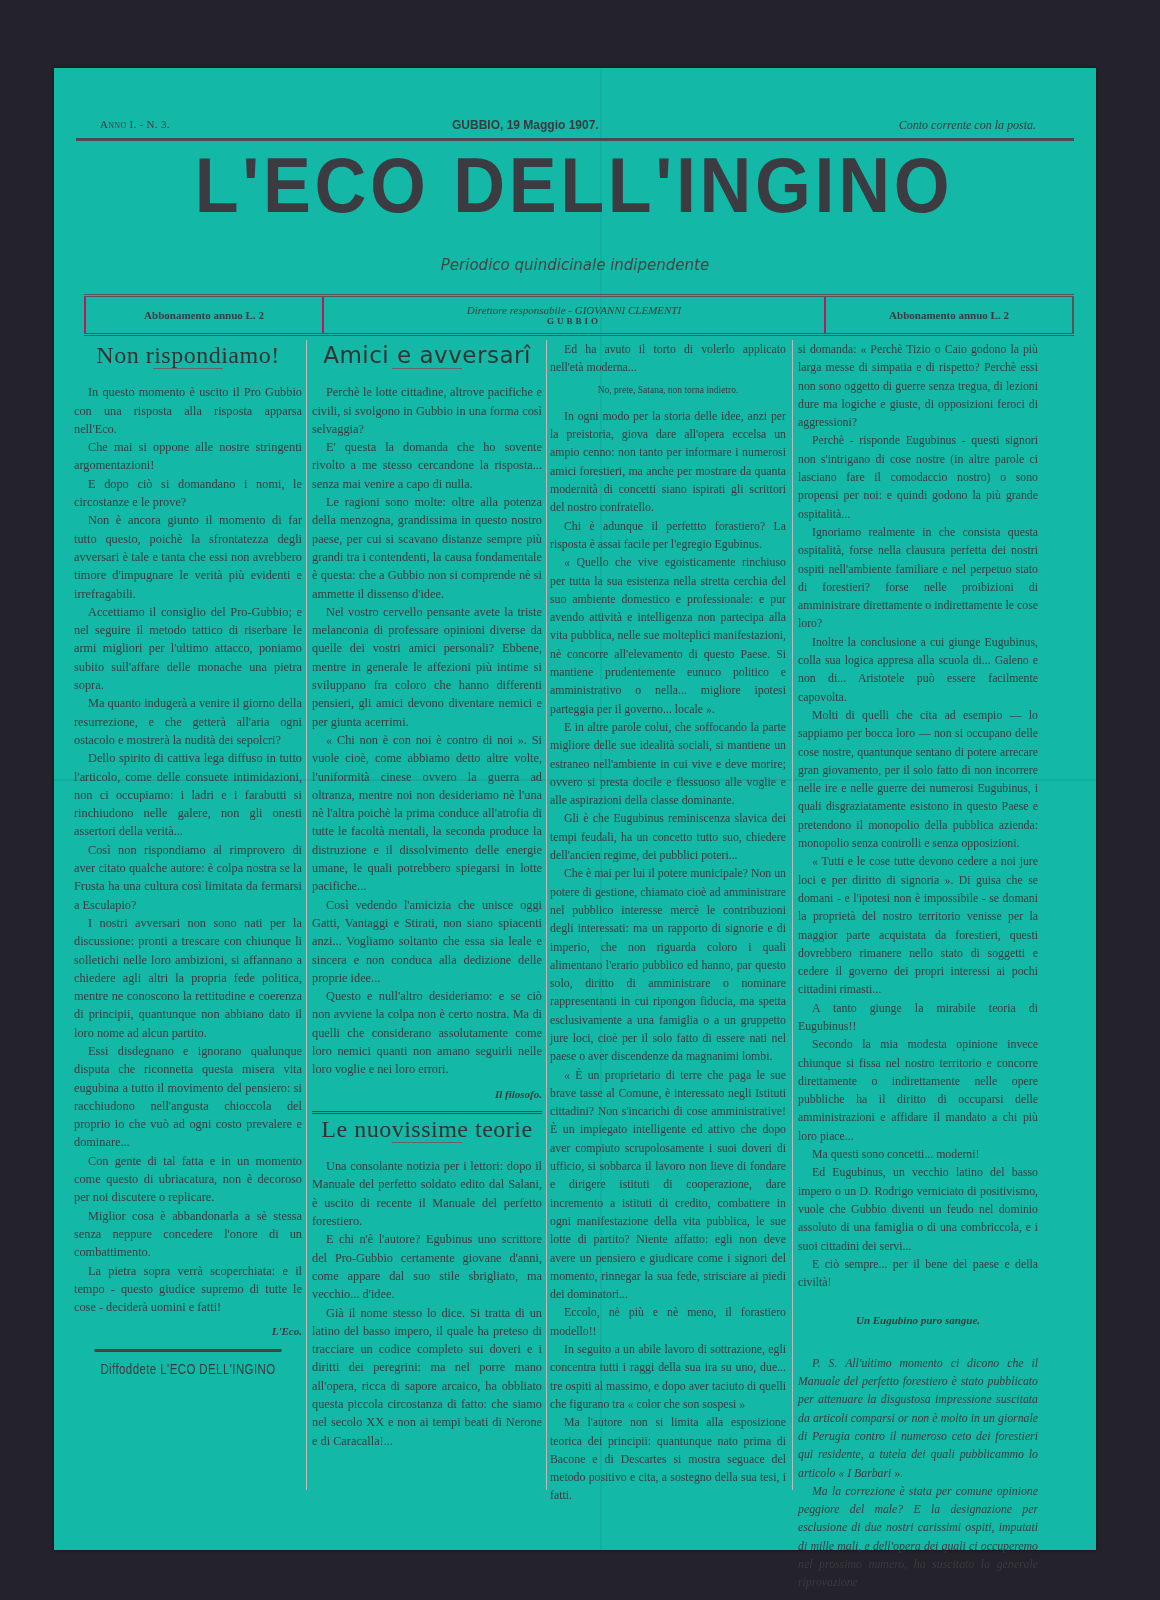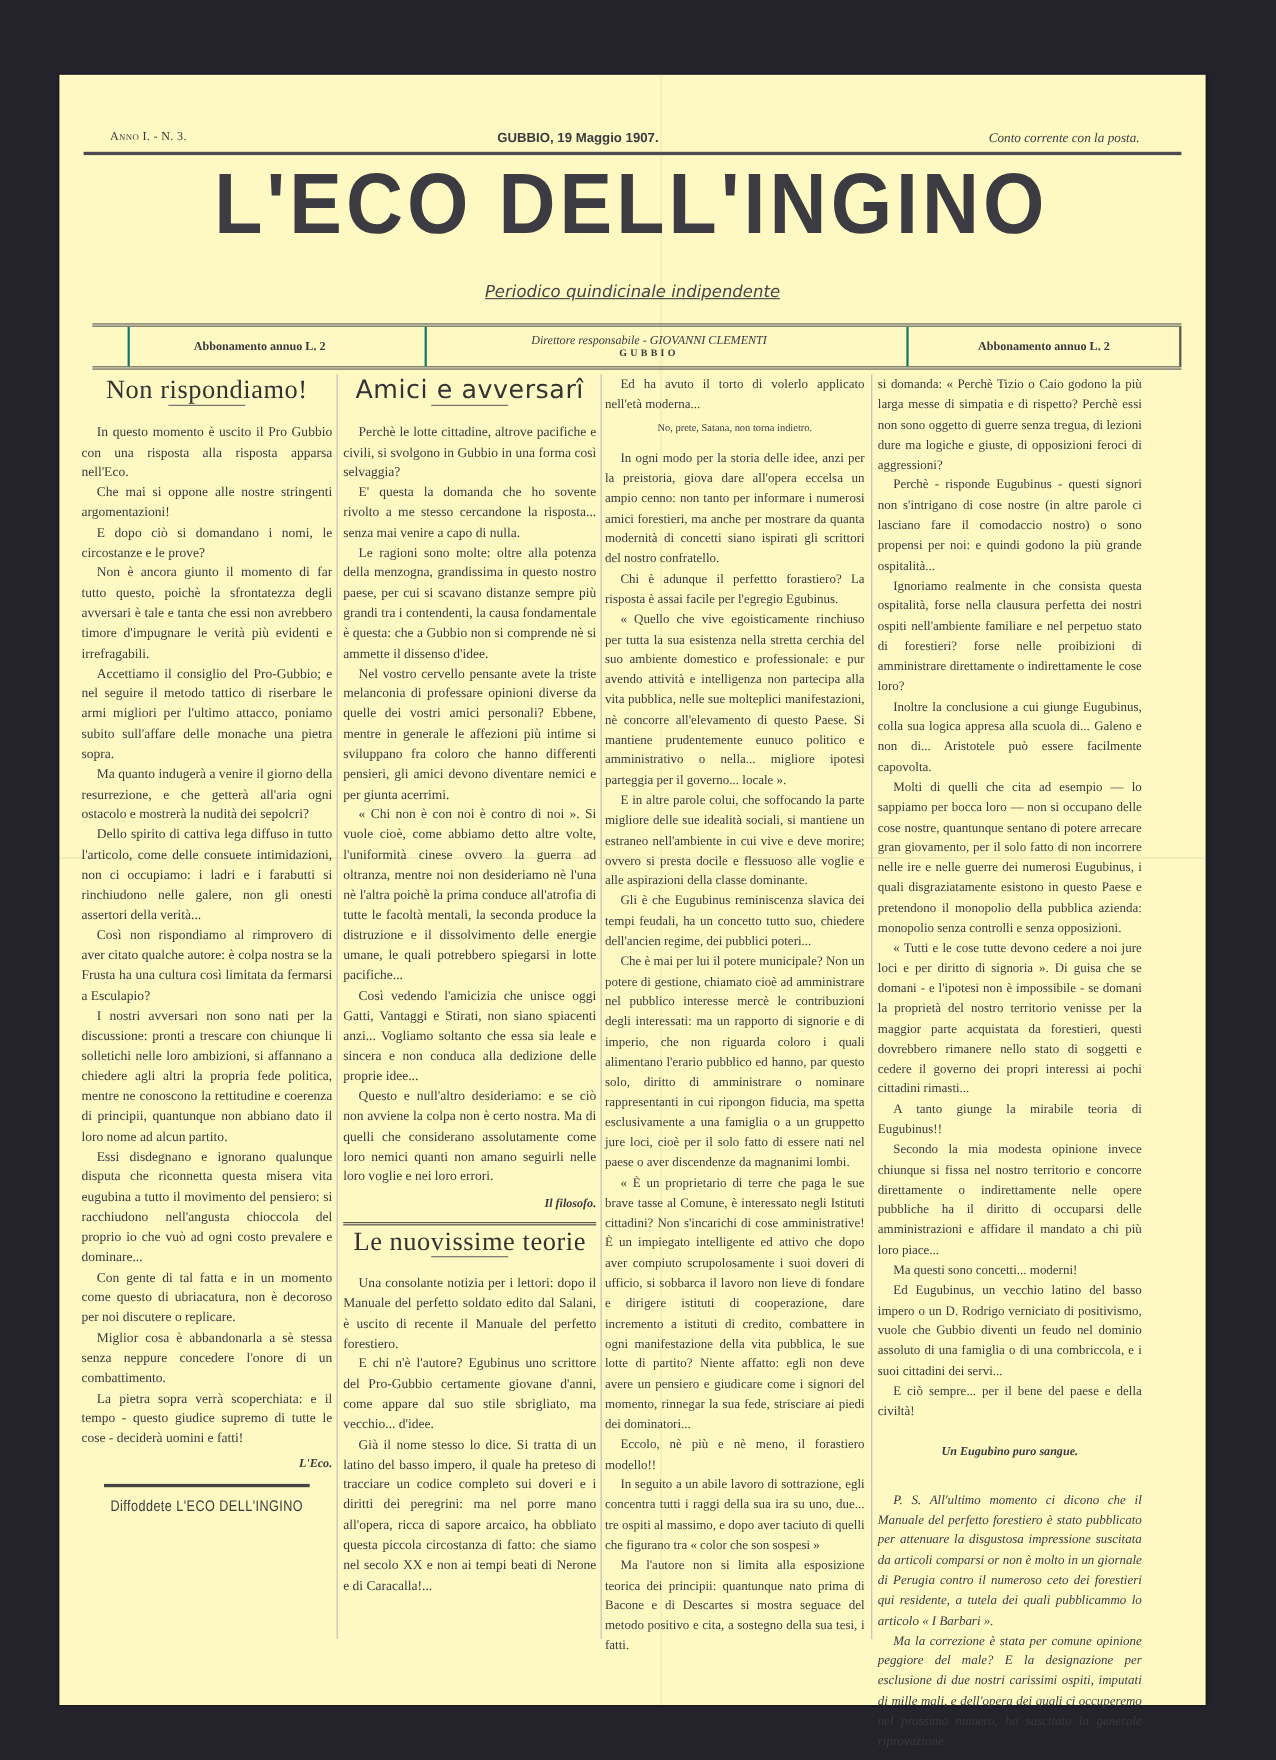--- a/index.html
+++ b/index.html
@@ -1,28 +1,28 @@
 <!DOCTYPE html>
 <html><head>
 <meta charset="utf-8">
 <style>
   html, body { margin:0; padding:0; }
   body { width:1160px; height:1600px; background:#24222a; position:relative; overflow:hidden; font-family:"Liberation Serif", "DejaVu Serif", serif; color:#3a3a3e; }
-  .paper { position:absolute; left:54px; top:68px; width:1042px; height:1482px; background:#fef9c3; box-shadow:0 0 3px rgba(0,0,0,.5); }
+  .paper { position:absolute; left:54px; top:68px; width:1042px; height:1482px; background:#14b8a6; box-shadow:0 0 3px rgba(0,0,0,.5); }
   .fold-v { position:absolute; left:546px; top:0; width:2px; height:100%; background:rgba(0,0,0,.04); }
   .fold-h { position:absolute; left:0; top:711px; height:2px; width:100%; background:rgba(0,0,0,.05); }
   .topline { position:absolute; top:50px; font-size:11px; }
   .anno { left:46px; font-variant:small-caps; letter-spacing:.3px; }
   .dateline { left:398px; font-family:"Liberation Sans", sans-serif; font-weight:bold; font-size:12px; }
   .conto { right:60px; font-style:italic; font-size:12px; }
   .rule { position:absolute; left:22px; right:22px; height:0; border-top:3px solid #4a4a50; }
   .mast { position:absolute; left:70px; width:900px; top:72px; text-align:center; font-family:"Liberation Sans", "DejaVu Sans", sans-serif; font-weight:bold; font-size:78px; letter-spacing:4px; color:#3c3b42; transform:scaleX(.92); transform-origin:center; line-height:90px; }
-  .subtitle { position:absolute; top:188px; left:0; width:100%; text-align:center; font-family:"DejaVu Sans", sans-serif; font-size:15px; font-style:italic; color:#444;text-decoration:underline; }
+  .subtitle { position:absolute; top:188px; left:0; width:100%; text-align:center; font-family:"DejaVu Sans", sans-serif; font-size:15px; font-style:italic; color:#444; }
   .infobar { position:absolute; top:226px; left:30px; right:22px; height:36px; display:flex; border-top:3px double #555; border-bottom:3px double #555; }
-  .infobar .cell { display:flex; flex-direction:column; align-items:center; justify-content:center; font-size:11px; border-left:2px solid #0f766e;margin-left:32px; }
+  .infobar .cell { display:flex; flex-direction:column; align-items:center; justify-content:center; font-size:11px; border-left:2px solid #be185d; }
   .infobar .cell:last-child { border-right:2px solid #555; }
   .c1 { width:236px; font-weight:bold; }
   .c2 { flex:1; }
   .c3 { width:246px; font-weight:bold; }
   .c2 .dir { font-style:italic; }
   .c2 .city { font-size:9px; letter-spacing:3px; font-weight:bold; }
   .col { position:absolute; top:272px; font-size:12.3px; line-height:18.3px; text-align:justify; }
   .col p { margin:0; text-indent:14px; }
   .col1 { left:20px; width:228px; }
   .col2 { left:258px; width:230px; }

